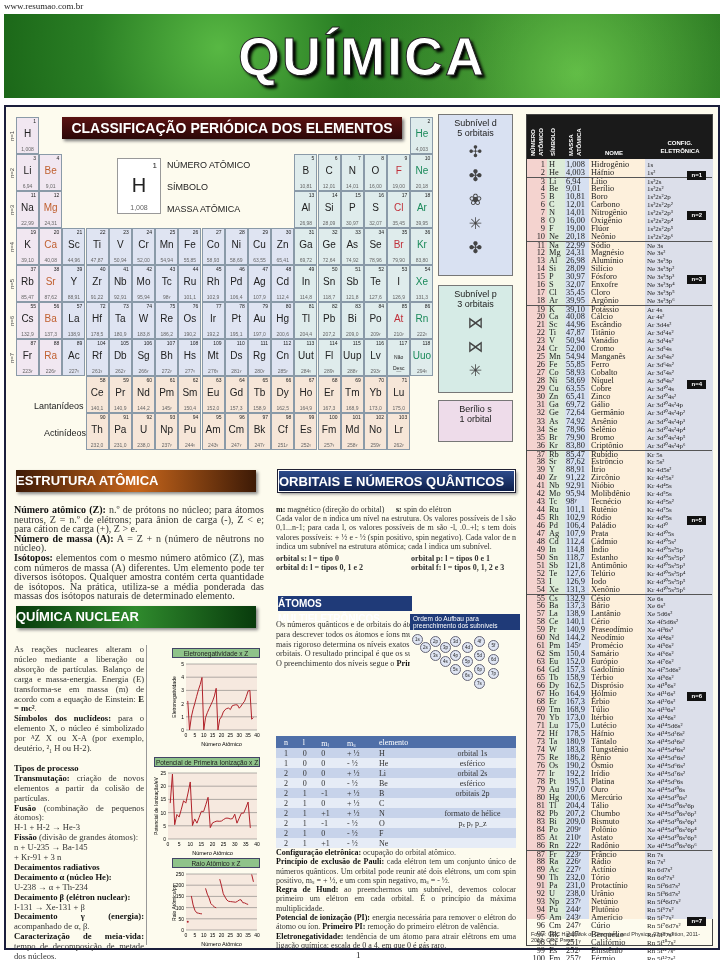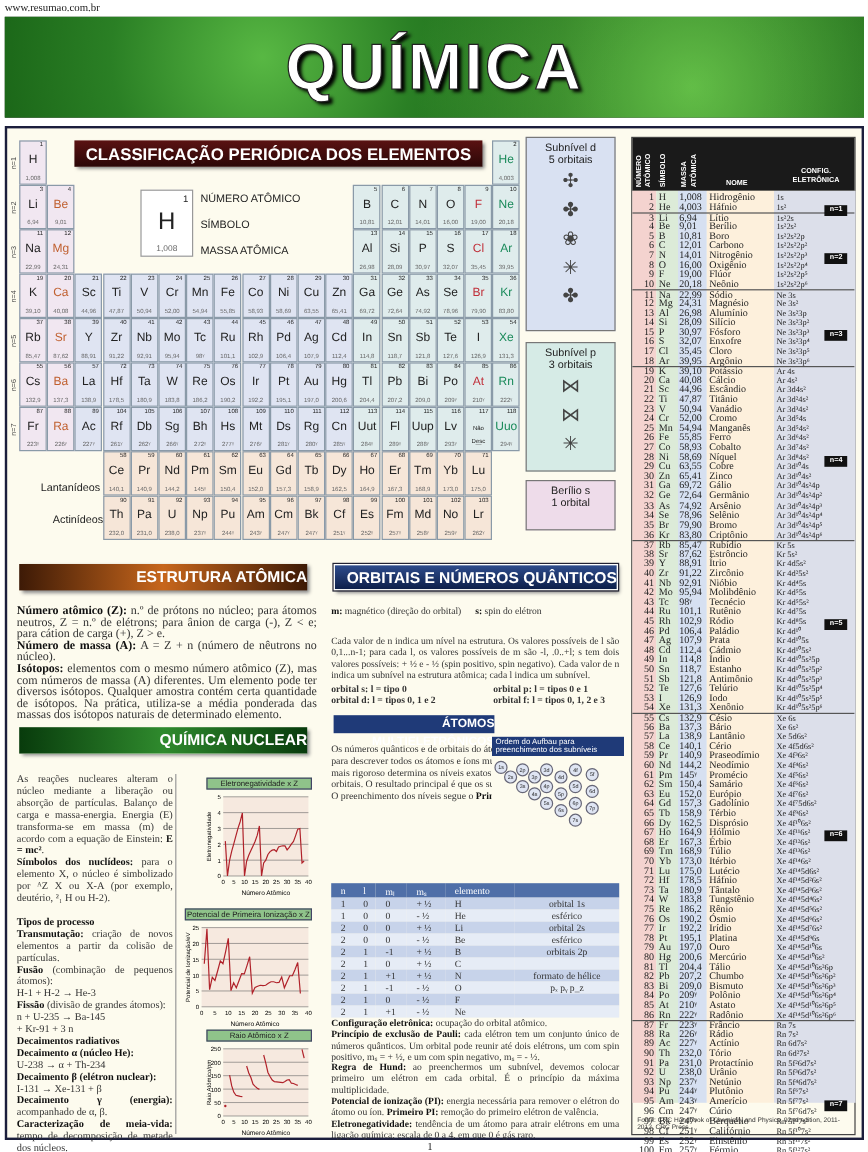--- a/index.html
+++ b/index.html
@@ -46,21 +46,21 @@
 .erow{position:relative;height:8.02px;white-space:nowrap}
 .erow span{position:absolute;top:0}
 .erow .ez{left:0;width:18px;text-align:right}
 .erow .es{left:22px}
 .erow .em{left:39px}
 .erow .en{left:64px}
 .erow .ec{left:120px;font-size:7px}
 .nbadge{position:absolute;right:6px;background:#111;color:#fff;font-family:"Liberation Sans",sans-serif;font-size:6px;font-weight:bold;padding:0 4px;line-height:9px}
 .source{position:absolute;left:4px;bottom:2px;font-family:"Liberation Sans",sans-serif;font-size:5.5px;line-height:6px;color:#333}
 
-.sec-hd{position:absolute;height:22px;color:#fff;font-family:"Liberation Sans",sans-serif;font-weight:bold;font-size:13px;text-align:right;line-height:22px;box-shadow:2px 2px 3px #888}
+.sec-hd{position:absolute;height:22px;color:#fff;font-family:"Liberation Sans",sans-serif;font-weight:bold;font-size:13px;text-align:left;line-height:22px;box-shadow:2px 2px 3px #888}
 .hd-orange{background:linear-gradient(90deg,#3d1a06,#c7661c 50%,#3d1a06)}
 .hd-green{background:linear-gradient(90deg,#083b0c,#2f8a2d 50%,#083b0c)}
 .hd-blue{background:linear-gradient(#2e4c8c,#0d1f4a);border:1px solid #fff;outline:1px solid #223}
 .hd-blue2{background:#1f3a78}
 .txt{position:absolute;font-size:10px;line-height:9.6px;text-align:justify;color:#333}
 .txt b{color:#111}
 .divider{position:absolute;width:1px;background:#999}
 
 .chart{position:absolute;font-family:"Liberation Sans",sans-serif}
 .chart .ctitle{position:absolute;left:0;right:0;top:0;height:10px;background:#8fc38a;border:1px solid #446;font-size:6.5px;text-align:center;line-height:9px}
@@ -1570,21 +1570,21 @@
       <polyline points="79.675,4.448 81.45,11.840000000000003" fill="none" stroke="#b0222a" stroke-width="1"></polyline>
     </svg>
   </div>
 
 <div class="sec-hd hd-blue" style="left:278px;top:470px;width:237px">ORBITAIS E NÚMEROS QUÂNTICOS</div>
 <div class="txt" style="left:276px;top:505px;width:240px;font-size:8px;line-height:9.2px">
   <div style="display:flex">
       <div style="width:120px"><b>m:</b><span> magnético (direção do orbital)</span></div>
       <div><b>s:</b><span> spin do elétron</span></div>
     </div>
-  <div style="margin-top:16px">Cada valor de n indica um nível na estrutura. Os valores possíveis de l são 0,1...n-1; para cada l, os valores possíveis de m são -l, .0..+l; s tem dois valores possíveis: + ½ e - ½ (spin positivo, spin negativo). Cada valor de n indica um subnível na estrutura atômica; cada l indica um subnível.</div>
+  <div style="margin-top:0">Cada valor de n indica um nível na estrutura. Os valores possíveis de l são 0,1...n-1; para cada l, os valores possíveis de m são -l, .0..+l; s tem dois valores possíveis: + ½ e - ½ (spin positivo, spin negativo). Cada valor de n indica um subnível na estrutura atômica; cada l indica um subnível.</div>
   <div style="display:flex;margin-top:3px;font-weight:bold">
       <div style="width:135px">orbital s: l = tipo 0</div>
       <div>orbital p: l = tipos 0 e 1</div>
     </div>
   <div style="display:flex;font-weight:bold">
       <div style="width:135px">orbital d: l = tipos 0, 1 e 2</div>
       <div>orbital f: l = tipos 0, 1, 2 e 3</div>
     </div>
 </div>
 

